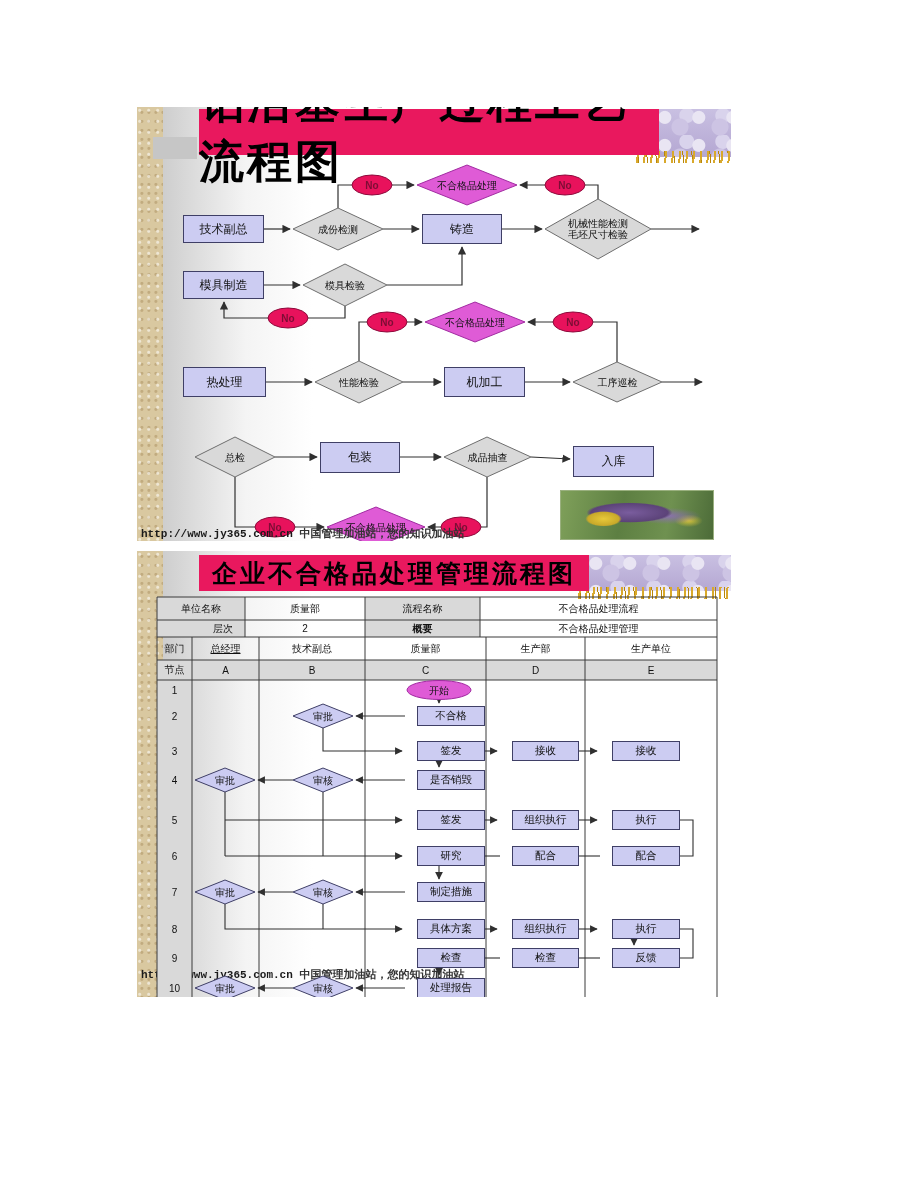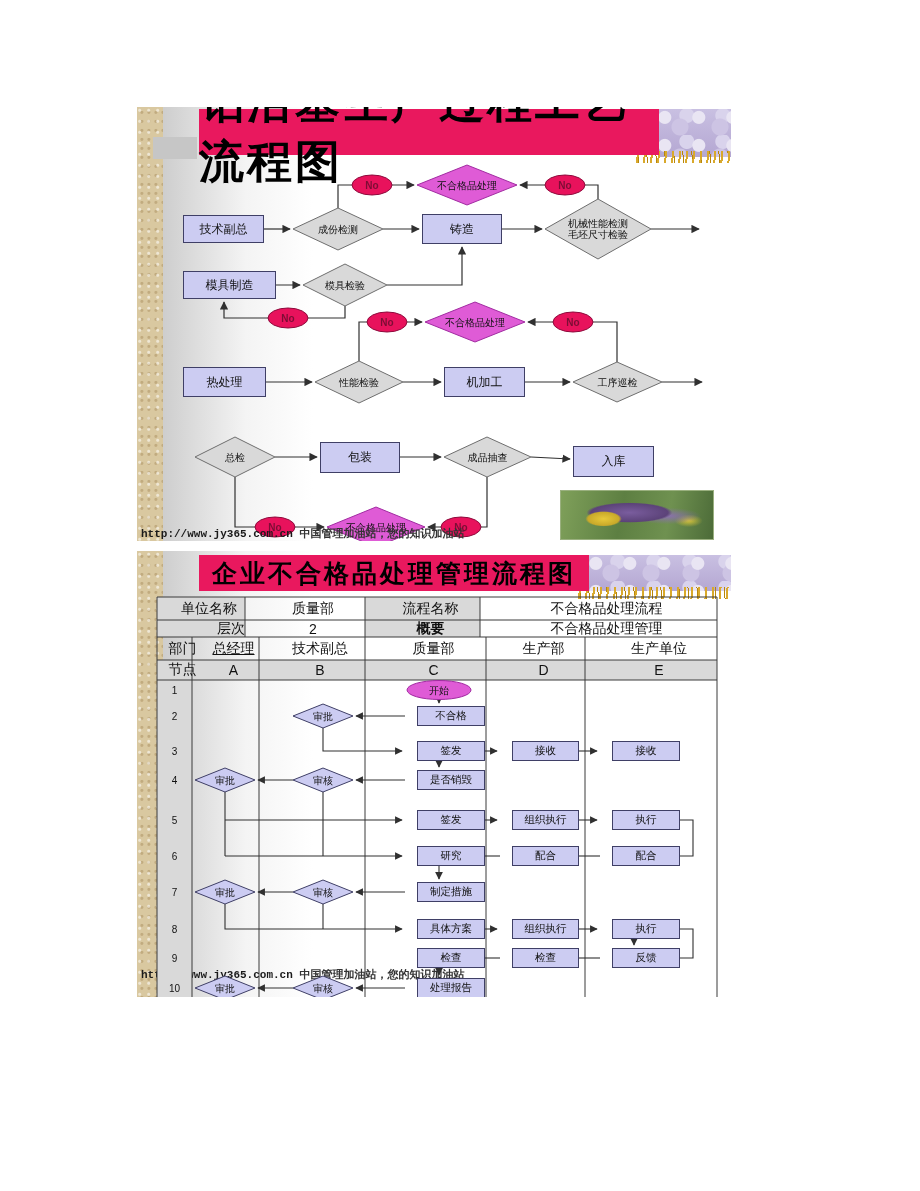--- a/index.html
+++ b/index.html
@@ -35,21 +35,21 @@
   #slide2 .wheat{left:440px;top:36px;width:154px;}
   .graytab{position:absolute;left:16px;top:30px;width:44px;height:22px;background:#c6c6c6;z-index:2;}
   svg.layer{position:absolute;left:0;top:0;z-index:3;}
   .rect{position:absolute;z-index:4;background:#ccccf2;border:1px solid #3f3f66;box-sizing:border-box;
         display:flex;align-items:center;justify-content:center;font-size:12px;color:#111;}
   #slide2 .rect{font-size:10.5px;margin-left:12px;}
   .lbl{position:absolute;z-index:5;display:flex;align-items:center;justify-content:center;
        text-align:center;color:#111;font-size:10px;line-height:11px;}
   .no-lbl{font-weight:bold;color:#7d0d35;font-size:10px;}
   .hdr{position:absolute;z-index:5;display:flex;align-items:center;justify-content:center;
-       font-size:14px;color:#111;text-align:center;padding-left:8px;}
+       font-size:10px;color:#111;text-align:center;}
   .rownum{position:absolute;z-index:5;width:35px;display:flex;align-items:center;justify-content:center;
           font-size:10px;color:#111;}
   .flower{position:absolute;left:423px;top:383px;width:152px;height:48px;z-index:4;border:1px solid #9ab07f;
     background:radial-gradient(ellipse 26px 11px at 28% 58%,#e8c93a 0%,#c9a92a 60%,rgba(0,0,0,0) 70%),
                radial-gradient(ellipse 55px 13px at 45% 45%,#7a5d9e 0%,#5c4379 70%,rgba(0,0,0,0) 78%),
                radial-gradient(ellipse 45px 11px at 70% 52%,#8a6fae 0%,rgba(0,0,0,0) 75%),
                radial-gradient(ellipse 20px 9px at 84% 62%,#d4c23a 0%,rgba(0,0,0,0) 70%),
                linear-gradient(100deg,#7fa05a,#5d7f42 40%,#6f9150 70%,#4c6b38);}
   .footer{position:absolute;z-index:2;font-family:"Liberation Mono",monospace;font-weight:bold;
           font-size:11px;color:#1a1a1a;white-space:nowrap;}
@@ -116,21 +116,21 @@
       <ellipse cx="151" cy="211" rx="20" ry="10"></ellipse>
       <ellipse cx="250" cy="215" rx="20" ry="10"></ellipse>
       <ellipse cx="436" cy="215" rx="20" ry="10"></ellipse>
       <ellipse cx="138" cy="420" rx="20" ry="10"></ellipse>
       <ellipse cx="324" cy="420" rx="20" ry="10"></ellipse>
     </g>
   </svg>
 
   <div class="rect" style="left:46px;top:108px;width:81px;height:28px;">技术副总</div>
   <div class="rect" style="left:285px;top:107px;width:80px;height:30px;">铸造</div>
-  <div class="rect" style="left:46px;top:164px;width:93px;height:28px;">模具制造</div>
+  <div class="rect" style="left:46px;top:164px;width:81px;height:28px;">模具制造</div>
   <div class="rect" style="left:46px;top:260px;width:83px;height:30px;">热处理</div>
   <div class="rect" style="left:307px;top:260px;width:81px;height:30px;">机加工</div>
   <div class="rect" style="left:183px;top:335px;width:80px;height:31px;">包装</div>
   <div class="rect" style="left:436px;top:339px;width:81px;height:31px;">入库</div>
 
   <div class="lbl" style="left:156px;top:112px;width:90px;height:20px;">成份检测</div>
   <div class="lbl" style="left:408px;top:100px;width:106px;height:44px;">
     <span><span>机械性能检测</span><br>
     <span>毛坯尺寸检验</span></span>
   </div>

